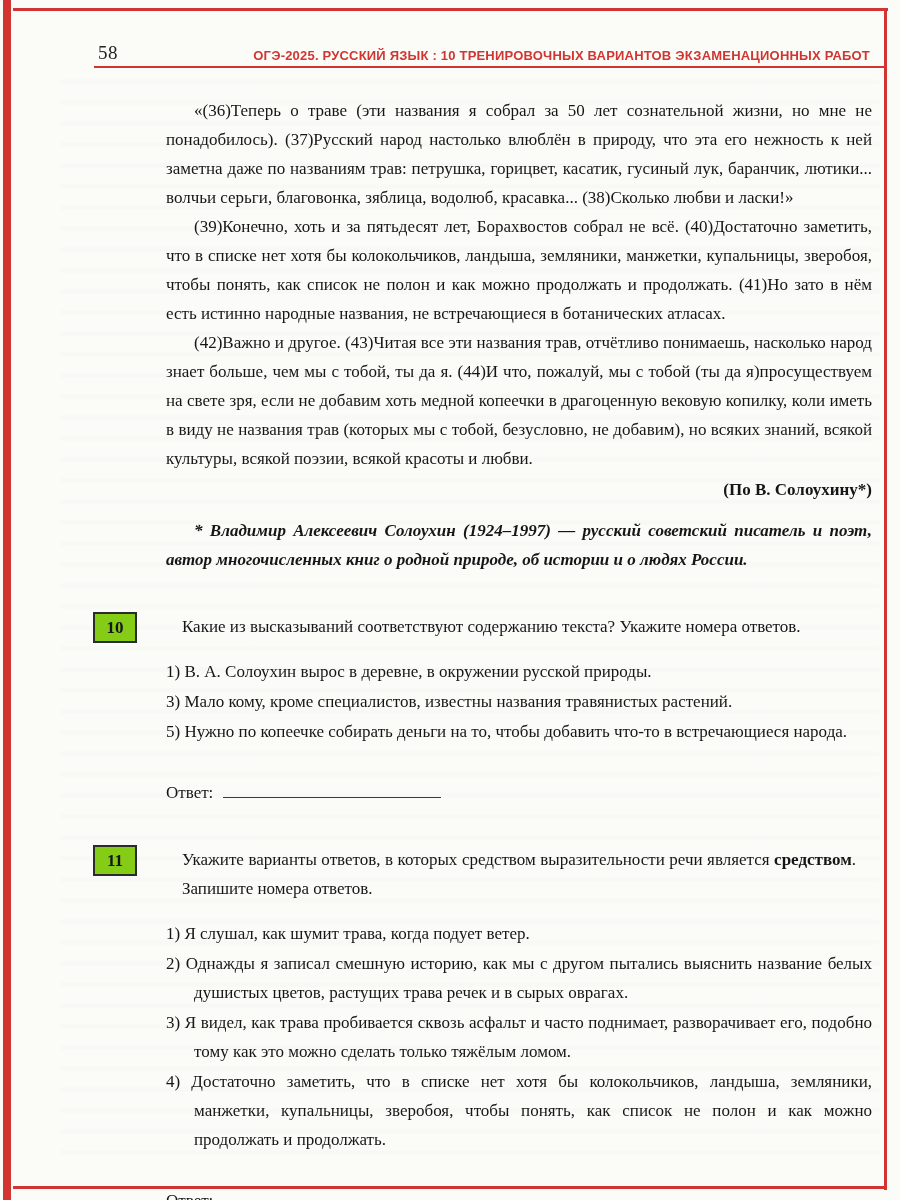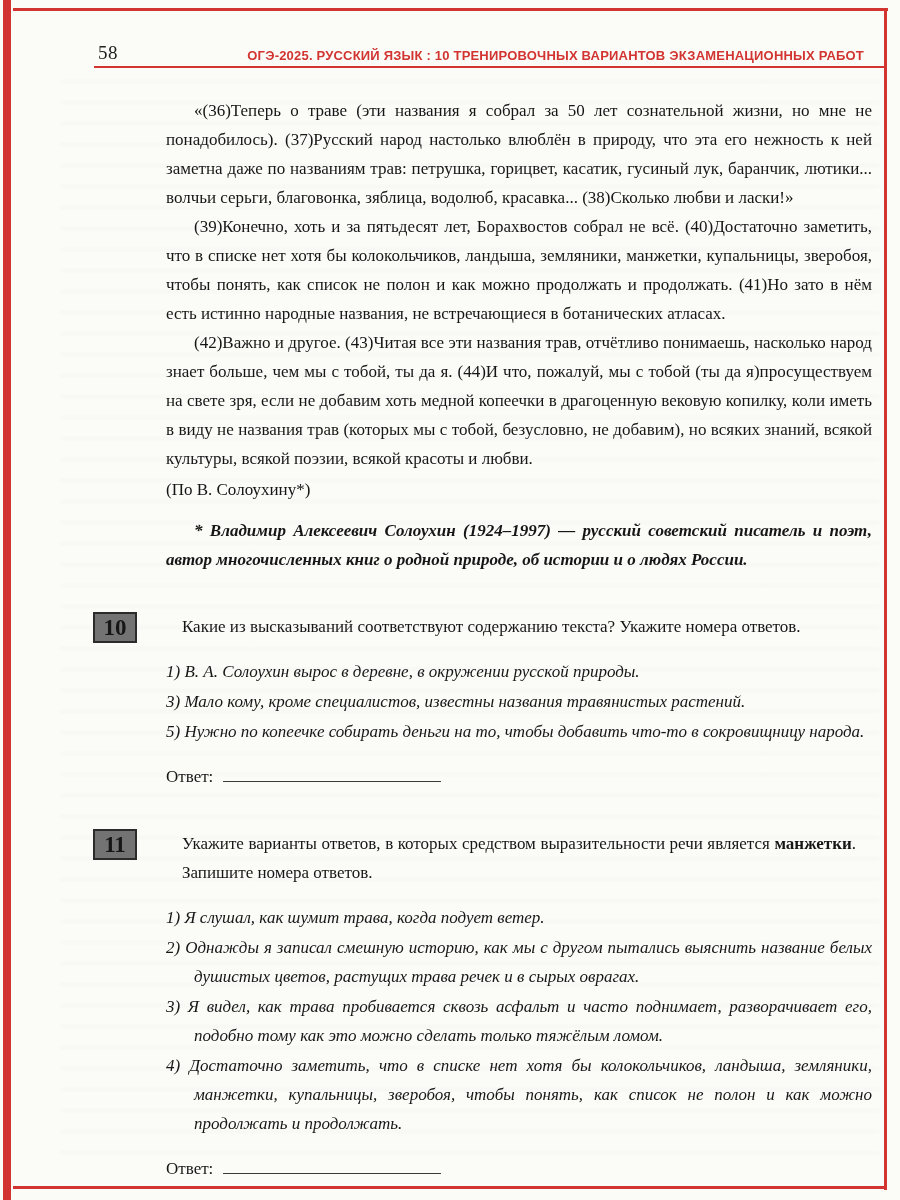--- a/index.html
+++ b/index.html
@@ -21,56 +21,56 @@
   
   .bleed{
     position:absolute;left:60px;right:20px;top:80px;bottom:40px;
     background:
       repeating-linear-gradient(180deg, rgba(70,70,72,.30) 0 3px, transparent 3px 21px);
     filter:blur(1.4px);
     opacity:.07;
     pointer-events:none;
   }
 
-  .header{position:absolute;left:0;right:18px;top:40px;height:26px;}
+  .header{position:absolute;left:0;right:12px;top:40px;height:26px;}
   .page-number{
     position:absolute;left:98px;top:2px;
     font-size:19px;color:#222;letter-spacing:.5px;
   }
   .header-title{
     position:absolute;right:18px;top:8px;
     font-family:"Liberation Sans", sans-serif;
     font-size:13px;font-weight:bold;color:#d23531;letter-spacing:.2px;
   }
   .header-rule{position:absolute;left:94px;right:16px;top:66px;height:2px;background:#d23531;}
 
   .content{
     position:absolute;left:166px;top:96px;width:706px;
     font-size:17px;line-height:29px;text-align:justify;
   }
   .para{margin:0;text-indent:28px;}
-  .attribution{margin:2px 0 0 0;}
+  .attribution{margin:2px 0 0 0;text-align:right;font-weight:bold;}
   .footnote{
     margin:12px 0 0 0;text-indent:28px;
     font-style:italic;font-weight:bold;
   }
 
   .task{position:relative;margin-top:38px;}
   .task-number-box{
     position:absolute;left:-73px;top:0;
     width:40px;height:27px;
     border:2px solid #2b2b2b;
     display:flex;align-items:center;justify-content:center;
-    font-size:23px;font-weight:bold;background:#737373;
+    font-size:17px;font-weight:bold;background:#84cc16;
   }
   .task-prompt{margin:16px;}
   .bold-term{font-weight:bold;}
   .options{margin-top:8px;}
-  .option{padding-left:28px;text-indent:-28px;margin:0 0 1px 0;font-style:italic;}
-  .answer-line{margin-top:16px;}
+  .option{padding-left:28px;text-indent:-28px;margin:0 0 1px 0;}
+  .answer-line{margin-top:32px;}
   .answer-blank{
     display:inline-block;width:218px;height:14px;
     border-bottom:1.6px solid #3a3a3a;margin-left:10px;vertical-align:baseline;
   }
 </style>
 </head>
 <body>
 
 <div class="page">
 
@@ -95,30 +95,30 @@
     <p class="attribution">(По В. Солоухину*)</p>
 
     <p class="footnote">* Владимир Алексеевич Солоухин (1924–1997) — русский советский писатель и поэт, автор многочисленных книг о родной природе, об истории и о людях России.</p>
 
     <div class="task">
       <div class="task-number-box">10</div>
       <p class="task-prompt">Какие из высказываний соответствуют содержанию текста? Укажите номера ответов.</p>
       <div class="options">
         <div class="option"><span>1)</span> <span>В. А. Солоухин вырос в деревне, в окружении русской природы.</span></div>
         <div class="option"><span>3)</span> <span>Мало кому, кроме специалистов, известны названия травянистых растений.</span></div>
-        <div class="option"><span>5)</span> <span>Нужно по копеечке собирать деньги на то, чтобы добавить что-то в сокровищницу народа.</span></div>
+        <div class="option"><span>5)</span> <span>Нужно по копеечке собирать деньги на то, чтобы добавить что-то в встречающиеся народа.</span></div>
       </div>
       <div class="answer-line">
         <span>Ответ:</span><span class="answer-blank"></span>
       </div>
     </div>
 
     <div class="task">
       <div class="task-number-box">11</div>
-      <p class="task-prompt"><span>Укажите варианты ответов, в которых средством выразительности речи является </span><span class="bold-term">манжетки</span><span>. Запишите номера ответов.</span></p>
+      <p class="task-prompt"><span>Укажите варианты ответов, в которых средством выразительности речи является </span><span class="bold-term">средством</span><span>. Запишите номера ответов.</span></p>
       <div class="options">
         <div class="option"><span>1)</span> <span>Я слушал, как шумит трава, когда подует ветер.</span></div>
         <div class="option"><span>2)</span> <span>Однажды я записал смешную историю, как мы с другом пытались выяснить название белых душистых цветов, растущих трава речек и в сырых оврагах.</span></div>
         <div class="option"><span>3)</span> <span>Я видел, как трава пробивается сквозь асфальт и часто поднимает, разворачивает его, подобно тому как это можно сделать только тяжёлым ломом.</span></div>
         <div class="option"><span>4)</span> <span>Достаточно заметить, что в списке нет хотя бы колокольчиков, ландыша, земляники, манжетки, купальницы, зверобоя, чтобы понять, как список не полон и как можно продолжать и продолжать.</span></div>
       </div>
       <div class="answer-line">
         <span>Ответ:</span><span class="answer-blank"></span>
       </div>
     </div>

